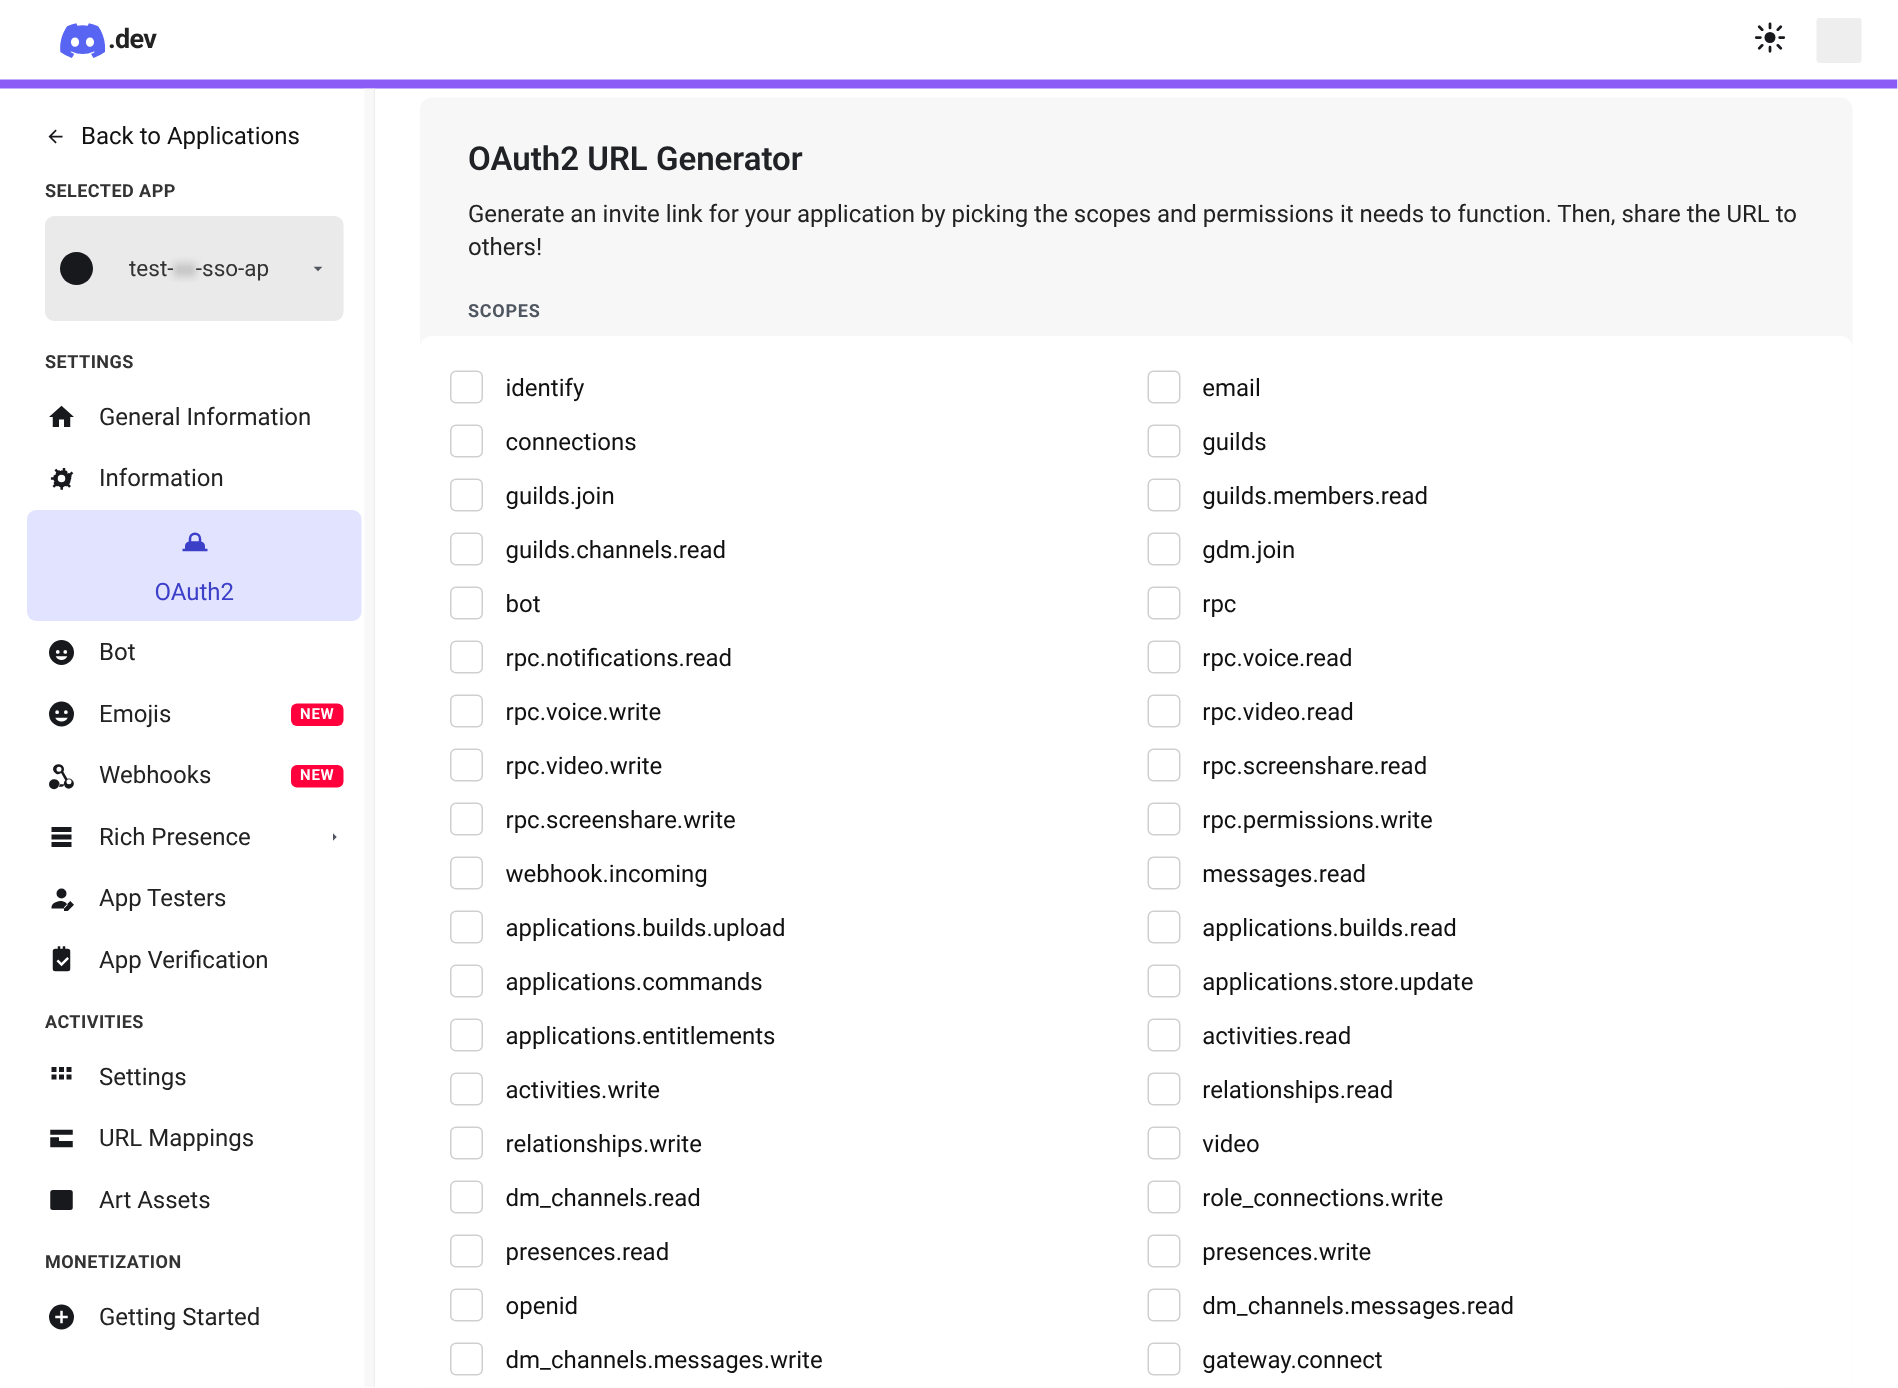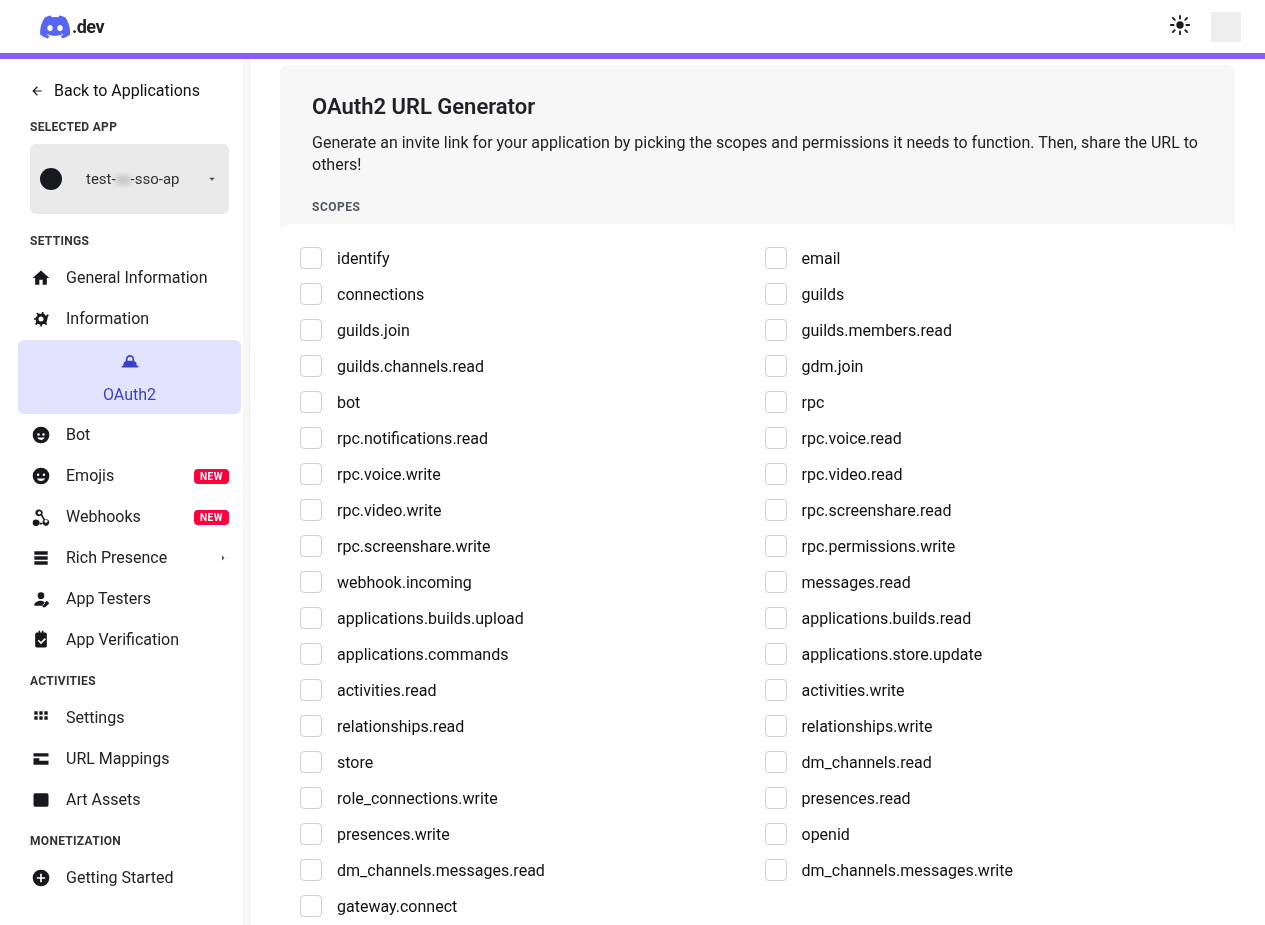--- a/index.html
+++ b/index.html
@@ -382,37 +382,41 @@
           <label class="scope-row">
             <span class="checkbox"></span>
             <span class="scope-label">applications.commands</span>
           </label>
           <label class="scope-row">
             <span class="checkbox"></span>
             <span class="scope-label">applications.store.update</span>
           </label>
           <label class="scope-row">
             <span class="checkbox"></span>
+            <span class="scope-label">applications.entitlements</span>
+          </label>
+          <label class="scope-row">
+            <span class="checkbox"></span>
             <span class="scope-label">activities.read</span>
           </label>
           <label class="scope-row">
             <span class="checkbox"></span>
             <span class="scope-label">activities.write</span>
           </label>
           <label class="scope-row">
             <span class="checkbox"></span>
             <span class="scope-label">relationships.read</span>
           </label>
           <label class="scope-row">
             <span class="checkbox"></span>
             <span class="scope-label">relationships.write</span>
           </label>
           <label class="scope-row">
             <span class="checkbox"></span>
-            <span class="scope-label">store</span>
+            <span class="scope-label">video</span>
           </label>
           <label class="scope-row">
             <span class="checkbox"></span>
             <span class="scope-label">dm_channels.read</span>
           </label>
           <label class="scope-row">
             <span class="checkbox"></span>
             <span class="scope-label">role_connections.write</span>
           </label>
           <label class="scope-row">

